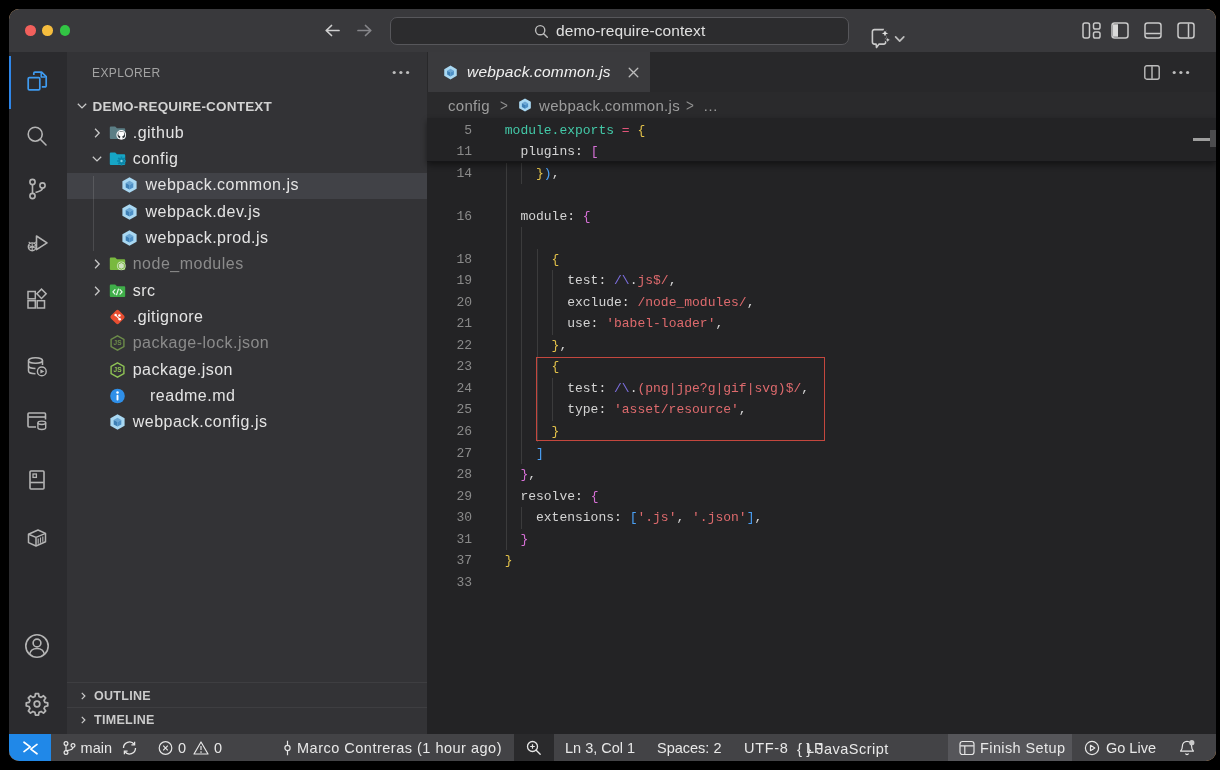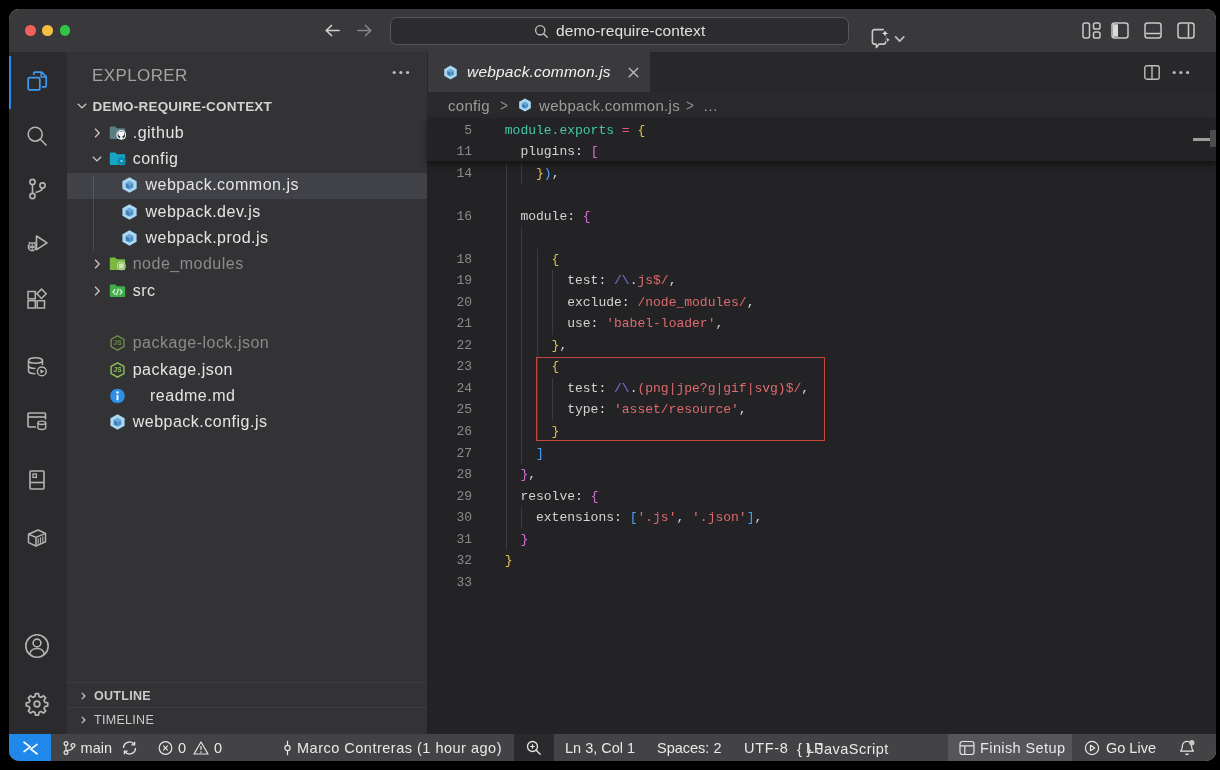--- a/index.html
+++ b/index.html
@@ -162,21 +162,21 @@
       <circle cx="13" cy="10" r="3.9" stroke="#b4b4b4" stroke-width="1.6" fill="none"></circle>
       <path d="M5.5 21.5 c0.8 -4.2 4 -6 7.5 -6 s6.7 1.8 7.5 6" stroke="#b4b4b4" stroke-width="1.6" fill="none"></path>
     </svg>
 
     <svg class="aicon" style="left:15px;top:639.1px;width:26px;height:26px;" viewBox="0 0 24 24">
       <path fill="none" stroke="#b4b4b4" stroke-width="1.6" stroke-linejoin="round" d="M10.6 2.5 h2.8 l0.5 2.6 1.9 0.8 2.2 -1.5 2 2 -1.5 2.2 0.8 1.9 2.6 0.5 v2.8 l-2.6 0.5 -0.8 1.9 1.5 2.2 -2 2 -2.2 -1.5 -1.9 0.8 -0.5 2.6 h-2.8 l-0.5 -2.6 -1.9 -0.8 -2.2 1.5 -2 -2 1.5 -2.2 -0.8 -1.9 -2.6 -0.5 v-2.8 l2.6 -0.5 0.8 -1.9 -1.5 -2.2 2 -2 2.2 1.5 1.9 -0.8 z"></path>
       <circle cx="12" cy="12" r="2.6" stroke="#b4b4b4" stroke-width="1.6" fill="none"></circle>
     </svg>
   </div>
   <div id="sidebar">
-    <div class="abs" style="left:25px;top:13.5px;font-size:17px;letter-spacing:0.4px;color:#a3a3a3;">EXPLORER</div>
+    <div class="abs" style="left:25px;top:13.5px;font-size:12px;letter-spacing:0.4px;color:#a3a3a3;">EXPLORER</div>
     <svg class="abs" style="left:325px;top:18px;" width="18" height="5" viewBox="0 0 18 5">
       <circle cx="2.2" cy="2.5" r="1.6" fill="#bdbdbd"></circle>
         <circle cx="8.9" cy="2.5" r="1.6" fill="#bdbdbd"></circle>
         <circle cx="15.6" cy="2.5" r="1.6" fill="#bdbdbd"></circle>
     </svg>
 
     <div class="abs" style="left:0;top:120.8px;width:360px;height:26.3px;background:#414247;"></div>
 
     <div class="abs" style="left:25.5px;top:123.5px;width:1px;height:75px;background:rgba(255,255,255,0.12);"></div>
 
@@ -260,20 +260,30 @@
       <svg class="chev" style="left:23px;" viewBox="0 0 16 16">
           <path d="M5.8 3.2 L10.5 8 L5.8 12.8" stroke="#c8c8c8" stroke-width="1.5" fill="none"></path>
         </svg>
       <svg class="ficon" style="left:42px;" viewBox="0 0 17 17">
         <path d="M0.8 3 a1 1 0 0 1 1 -1 h4.4 l1.8 1.8 h7.2 a1 1 0 0 1 1 1 v8.7 a1 1 0 0 1 -1 1 H1.8 a1 1 0 0 1 -1 -1 z" fill="#3fae49"></path>
         <path d="M6 7.2 L3.9 9.4 L6 11.6 M11 7.2 L13.1 9.4 L11 11.6 M9.4 6.6 L7.6 12.2" stroke="#eaf6ea" stroke-width="1.2" fill="none" stroke-linecap="round" stroke-linejoin="round"></path>
       </svg>
       <div class="rlabel" style="left:65.7px;">src</div>
     </div>
 
+    <div class="row" style="top:252px;">
+      <svg class="ficon" style="left:42px;" viewBox="0 0 17 17">
+        <rect x="2.9" y="2.9" width="11.2" height="11.2" rx="2" fill="#e84e31" transform="rotate(45 8.5 8.5)"></rect>
+        <path d="M6.3 6.3 L10.9 10.9" stroke="#fff" stroke-width="1.1"></path>
+        <circle cx="6.6" cy="6.6" r="1.25" fill="#fff"></circle>
+        <circle cx="10.7" cy="10.7" r="1.25" fill="#fff"></circle>
+        <circle cx="10.4" cy="6.9" r="1.25" fill="#fff"></circle>
+      </svg>
+      <div class="rlabel" style="left:65.7px;">.gitignore</div>
+    </div>
 
     <div class="row" style="top:278.3px;">
       <svg class="ficon" style="left:42px;" viewBox="0 0 17 17" opacity="0.62">
         <path d="M8.5 1.3 L14.9 4.9 V12.1 L8.5 15.7 L2.1 12.1 V4.9 Z" fill="none" stroke="#8fc355" stroke-width="1.4"></path>
         <text x="8.5" y="10.8" font-family="Liberation Sans, sans-serif" font-size="6.5" font-weight="bold" fill="#8fc355" text-anchor="middle">JS</text>
       </svg>
       <div class="rlabel dim" style="left:65.7px;">package-lock.json</div>
     </div>
 
     <div class="row" style="top:304.6px;">
@@ -308,21 +318,21 @@
       <svg class="chev" style="left:11px;width:11px;height:11px;" viewBox="0 0 16 16">
           <path d="M5.5 3.5 L10 8 L5.5 12.5" stroke="#c8c8c8" stroke-width="1.8" fill="none"></path>
         </svg>
       <div class="rlabel" style="left:27px;font-size:12.5px;font-weight:bold;color:#cbcbcb;letter-spacing:0.3px;">OUTLINE</div>
     </div>
     <div class="abs" style="left:0;top:655.4px;width:360px;border-top:1px solid #3e3e41;"></div>
     <div class="row" style="top:655.9px;height:24px;">
       <svg class="chev" style="left:11px;width:11px;height:11px;" viewBox="0 0 16 16">
           <path d="M5.5 3.5 L10 8 L5.5 12.5" stroke="#c8c8c8" stroke-width="1.8" fill="none"></path>
         </svg>
-      <div class="rlabel" style="left:27px;font-size:12.5px;font-weight:normal;color:#cbcbcb;letter-spacing:0.3px;">TIMELINE</div>
+      <div class="rlabel" style="left:27px;font-size:12.5px;font-weight:bold;color:#cbcbcb;letter-spacing:0.3px;">TIMELINE</div>
     </div>
   </div>
   <div id="editor">
     <div id="tabstrip">
       <div id="tab">
         <svg class="abs" style="left:15px;top:13px;" width="15" height="15" viewBox="0 0 17 17">
           <path d="M8.5 0.7 L15.6 4.7 V12.3 L8.5 16.3 L1.4 12.3 V4.7 Z" fill="#a9d8f2"></path>
           <path d="M8.5 4.3 L12.3 6.4 L8.5 8.5 L4.7 6.4 Z" fill="#6ba7d4"></path>
           <path d="M4.7 6.4 L8.5 8.5 V13 L4.7 10.9 Z" fill="#3d7fb5"></path>
           <path d="M12.3 6.4 L8.5 8.5 V13 L12.3 10.9 Z" fill="#4e90c6"></path>
@@ -376,21 +386,21 @@
       <div class="cl" style="top:216.8px;"><span class="num">22</span><span class="ct">      <span class="gd">}</span>,</span></div>
       <div class="cl" style="top:238.4px;"><span class="num">23</span><span class="ct">      <span class="gd">{</span></span></div>
       <div class="cl" style="top:259.9px;"><span class="num">24</span><span class="ct">        test: <span class="vi">/\</span>.<span class="sm">(png|jpe?g|gif|svg)$/</span>,</span></div>
       <div class="cl" style="top:281.4px;"><span class="num">25</span><span class="ct">        type: <span class="sm">'asset/resource'</span>,</span></div>
       <div class="cl" style="top:303px;"><span class="num">26</span><span class="ct">      <span class="gd">}</span></span></div>
       <div class="cl" style="top:324.5px;"><span class="num">27</span><span class="ct">    <span class="bl">]</span></span></div>
       <div class="cl" style="top:346px;"><span class="num">28</span><span class="ct">  <span class="oc">}</span>,</span></div>
       <div class="cl" style="top:367.6px;"><span class="num">29</span><span class="ct">  resolve: <span class="oc">{</span></span></div>
       <div class="cl" style="top:389.1px;"><span class="num">30</span><span class="ct">    extensions: <span class="bl">[</span><span class="sm">'.js'</span>, <span class="sm">'.json'</span><span class="bl">]</span>,</span></div>
       <div class="cl" style="top:410.6px;"><span class="num">31</span><span class="ct">  <span class="oc">}</span></span></div>
-      <div class="cl" style="top:432.2px;"><span class="num">32</span><span class="ct"><span class="gd">}</span></span></div>
+      <div class="cl" style="top:432.2px;"><span class="num">37</span><span class="ct"><span class="gd">}</span></span></div>
       <div class="cl" style="top:453.7px;"><span class="num">33</span></div>
 
       <div class="abs" style="left:0;top:0;width:789px;height:44px;background:#232325;border-bottom:1px solid #161618;box-shadow:0 3px 6px rgba(0,0,0,0.45);">
         <div class="cl" style="top:1.7px;"><span class="num">5</span><span class="ct"><span class="tl">module.exports</span> <span class="rs">=</span> <span class="gd">{</span></span></div>
         <div class="cl" style="top:23.2px;"><span class="num">11</span><span class="ct">  plugins: <span class="oc">[</span></span></div>
       </div>
     </div>
 
     <div class="abs" style="left:766px;top:85.5px;width:17px;height:3.2px;background:#9e9e9e;"></div>
     <div class="abs" style="left:783px;top:78px;width:6px;height:17px;background:#4c4c4e;"></div>

